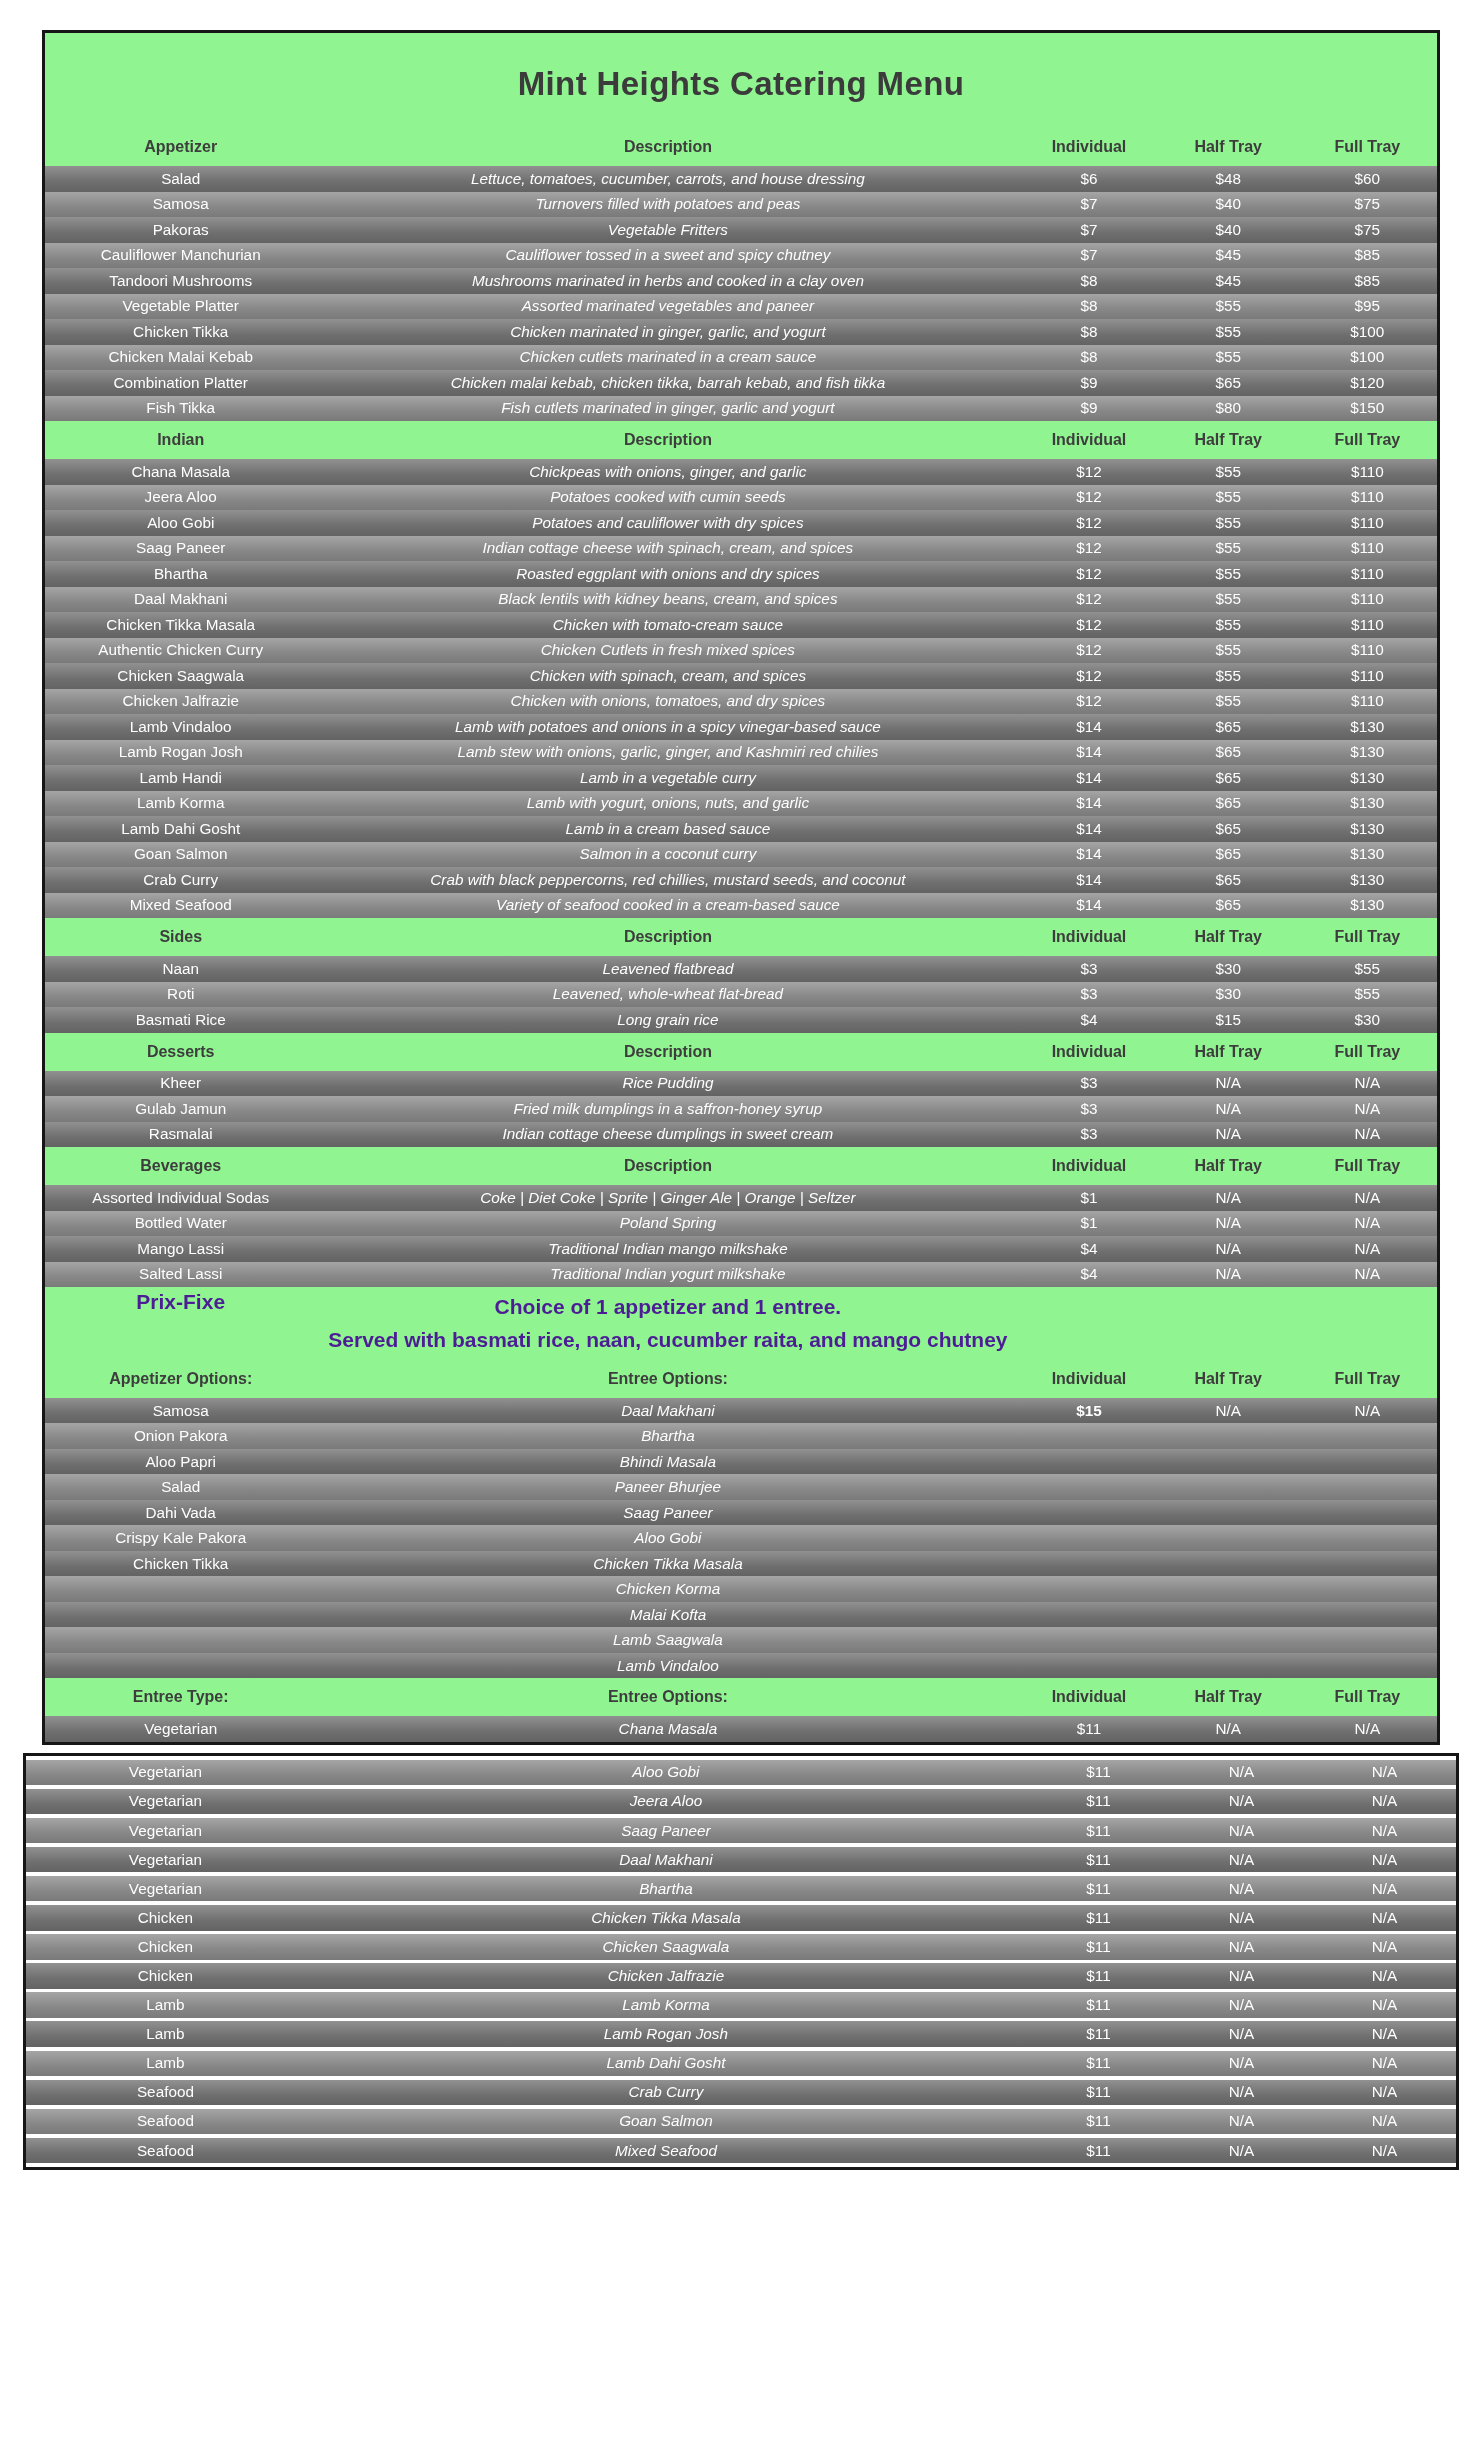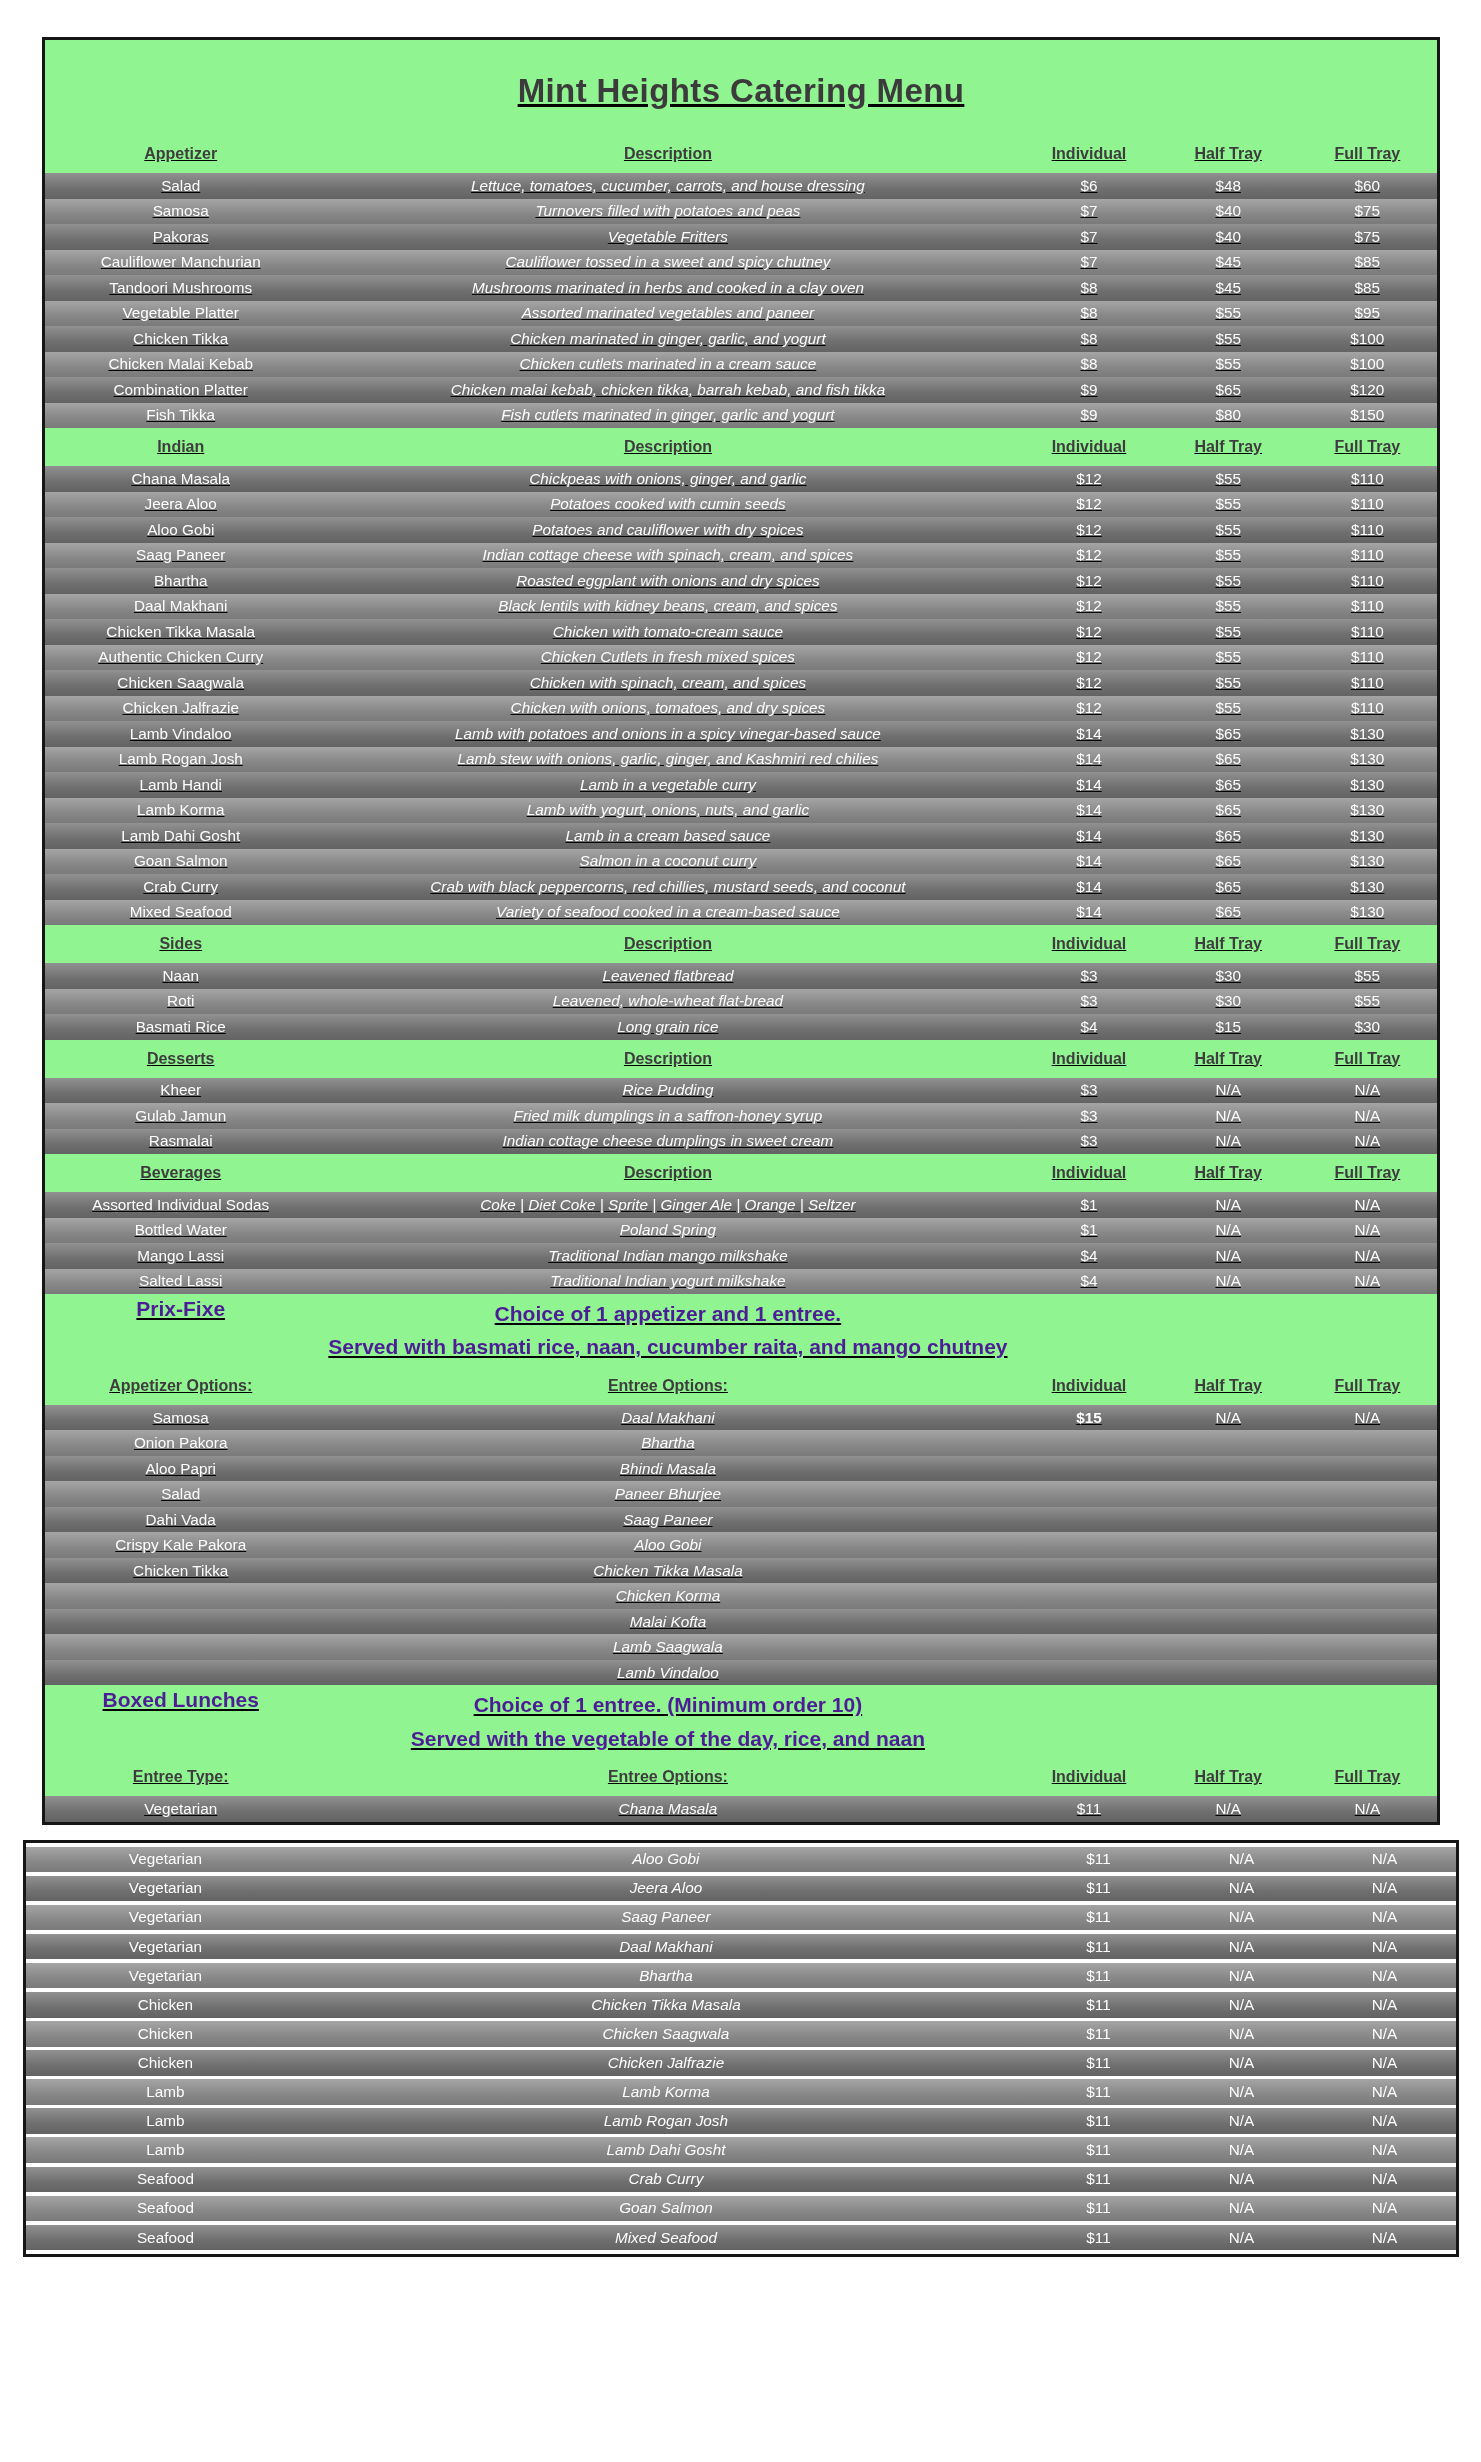--- a/index.html
+++ b/index.html
@@ -1,18 +1,18 @@
 <!DOCTYPE html>
 <html style="font-size:11.6px"><head>
 <meta charset="utf-8">
 <style>
   html,body{margin:0;padding:0;}
   body{width:1482px;background:#ffffff;font-family:"Liberation Sans",sans-serif;}
   .page{padding:22px 0 17.5px;}
-  .menu-box{margin:15px 42px;border:3.6px solid #161616;background:#90F590;text-decoration:underline;}
+  .menu-box{margin:8px 42px;border:3.6px solid #161616;background:#90F590;}
   .title{text-align:center;font-size:33px;font-weight:bold;color:#3b3b3b;padding:32px 0 25px;letter-spacing:0.4px;}
   .c-name{width:19.5%;text-align:center;overflow:hidden;white-space:nowrap;}
   .c-desc{width:50.5%;text-align:center;overflow:hidden;white-space:nowrap;}
   .c-p{width:10%;text-align:center;overflow:hidden;white-space:nowrap;}
   .hdr-row{display:flex;align-items:center;height:38px;color:#3d3d3d;font-weight:bold;font-size:16px;}
   .combo-hdr{display:flex;align-items:flex-start;min-height:58px;color:#4c1d95;font-weight:bold;font-size:21px;padding:2.9px 0;}
   .combo-hdr .c-desc{white-space:normal;}
   .note-line{line-height:1.6;}
   .row{display:flex;align-items:center;height:25.5px;color:#ffffff;font-size:15.3px;}
   .row.dark{background:linear-gradient(180deg,#919191 0%,#6f6f6f 60%,#636363 100%);}
@@ -418,30 +418,20 @@
           <div class="c-p"></div>
           <div class="c-p"></div>
         </div>
         <div class="row dark">
           <div class="c-name"></div>
           <div class="c-desc i">Lamb Vindaloo</div>
           <div class="c-p"></div>
           <div class="c-p"></div>
           <div class="c-p"></div>
         </div>
-        <div class="combo-hdr">
-          <div class="c-name">Boxed Lunches</div>
-          <div class="c-desc">
-            <div class="note-line">Choice of 1 entree. (Minimum order 10)</div>
-            <div class="note-line">Served with the vegetable of the day, rice, and naan</div>
-          </div>
-          <div class="c-p"></div>
-          <div class="c-p"></div>
-          <div class="c-p"></div>
-        </div>
         <div class="hdr-row">
           <div class="c-name">Entree Type:</div>
           <div class="c-desc">Entree Options:</div>
           <div class="c-p">Individual</div>
           <div class="c-p">Half Tray</div>
           <div class="c-p">Full Tray</div>
         </div>
         <div class="row dark">
           <div class="c-name">Vegetarian</div>
           <div class="c-desc i">Chana Masala</div>

